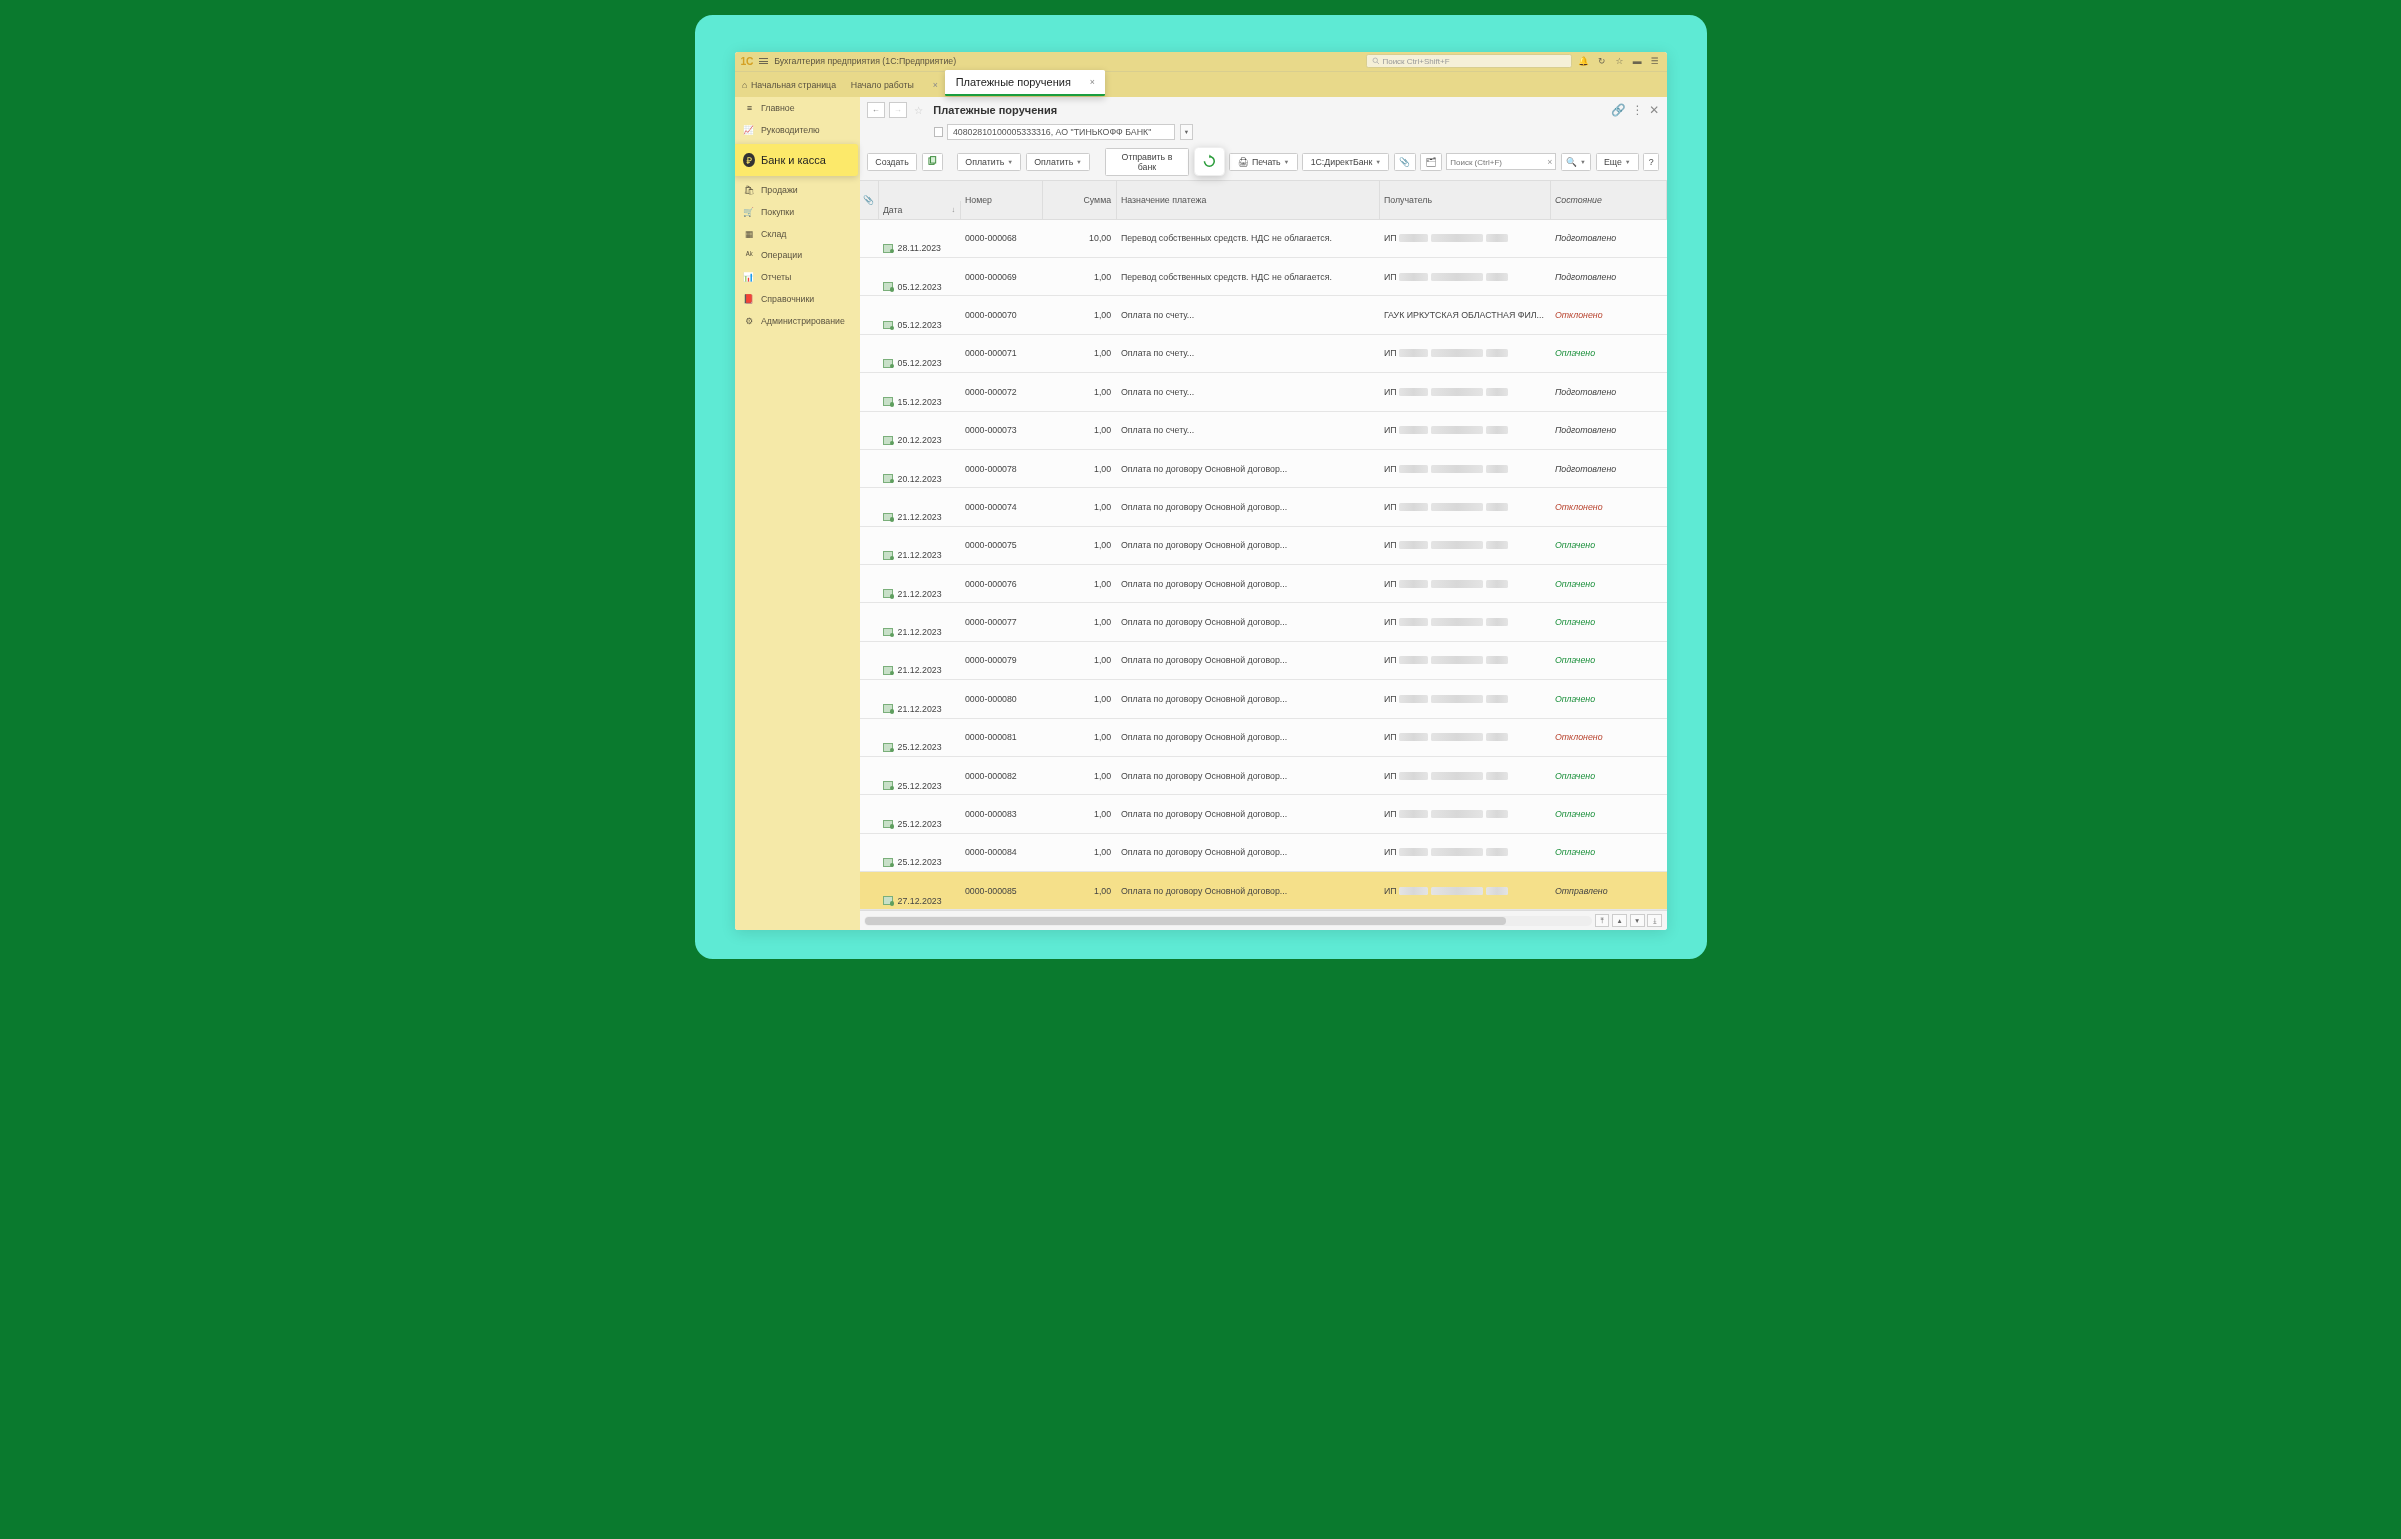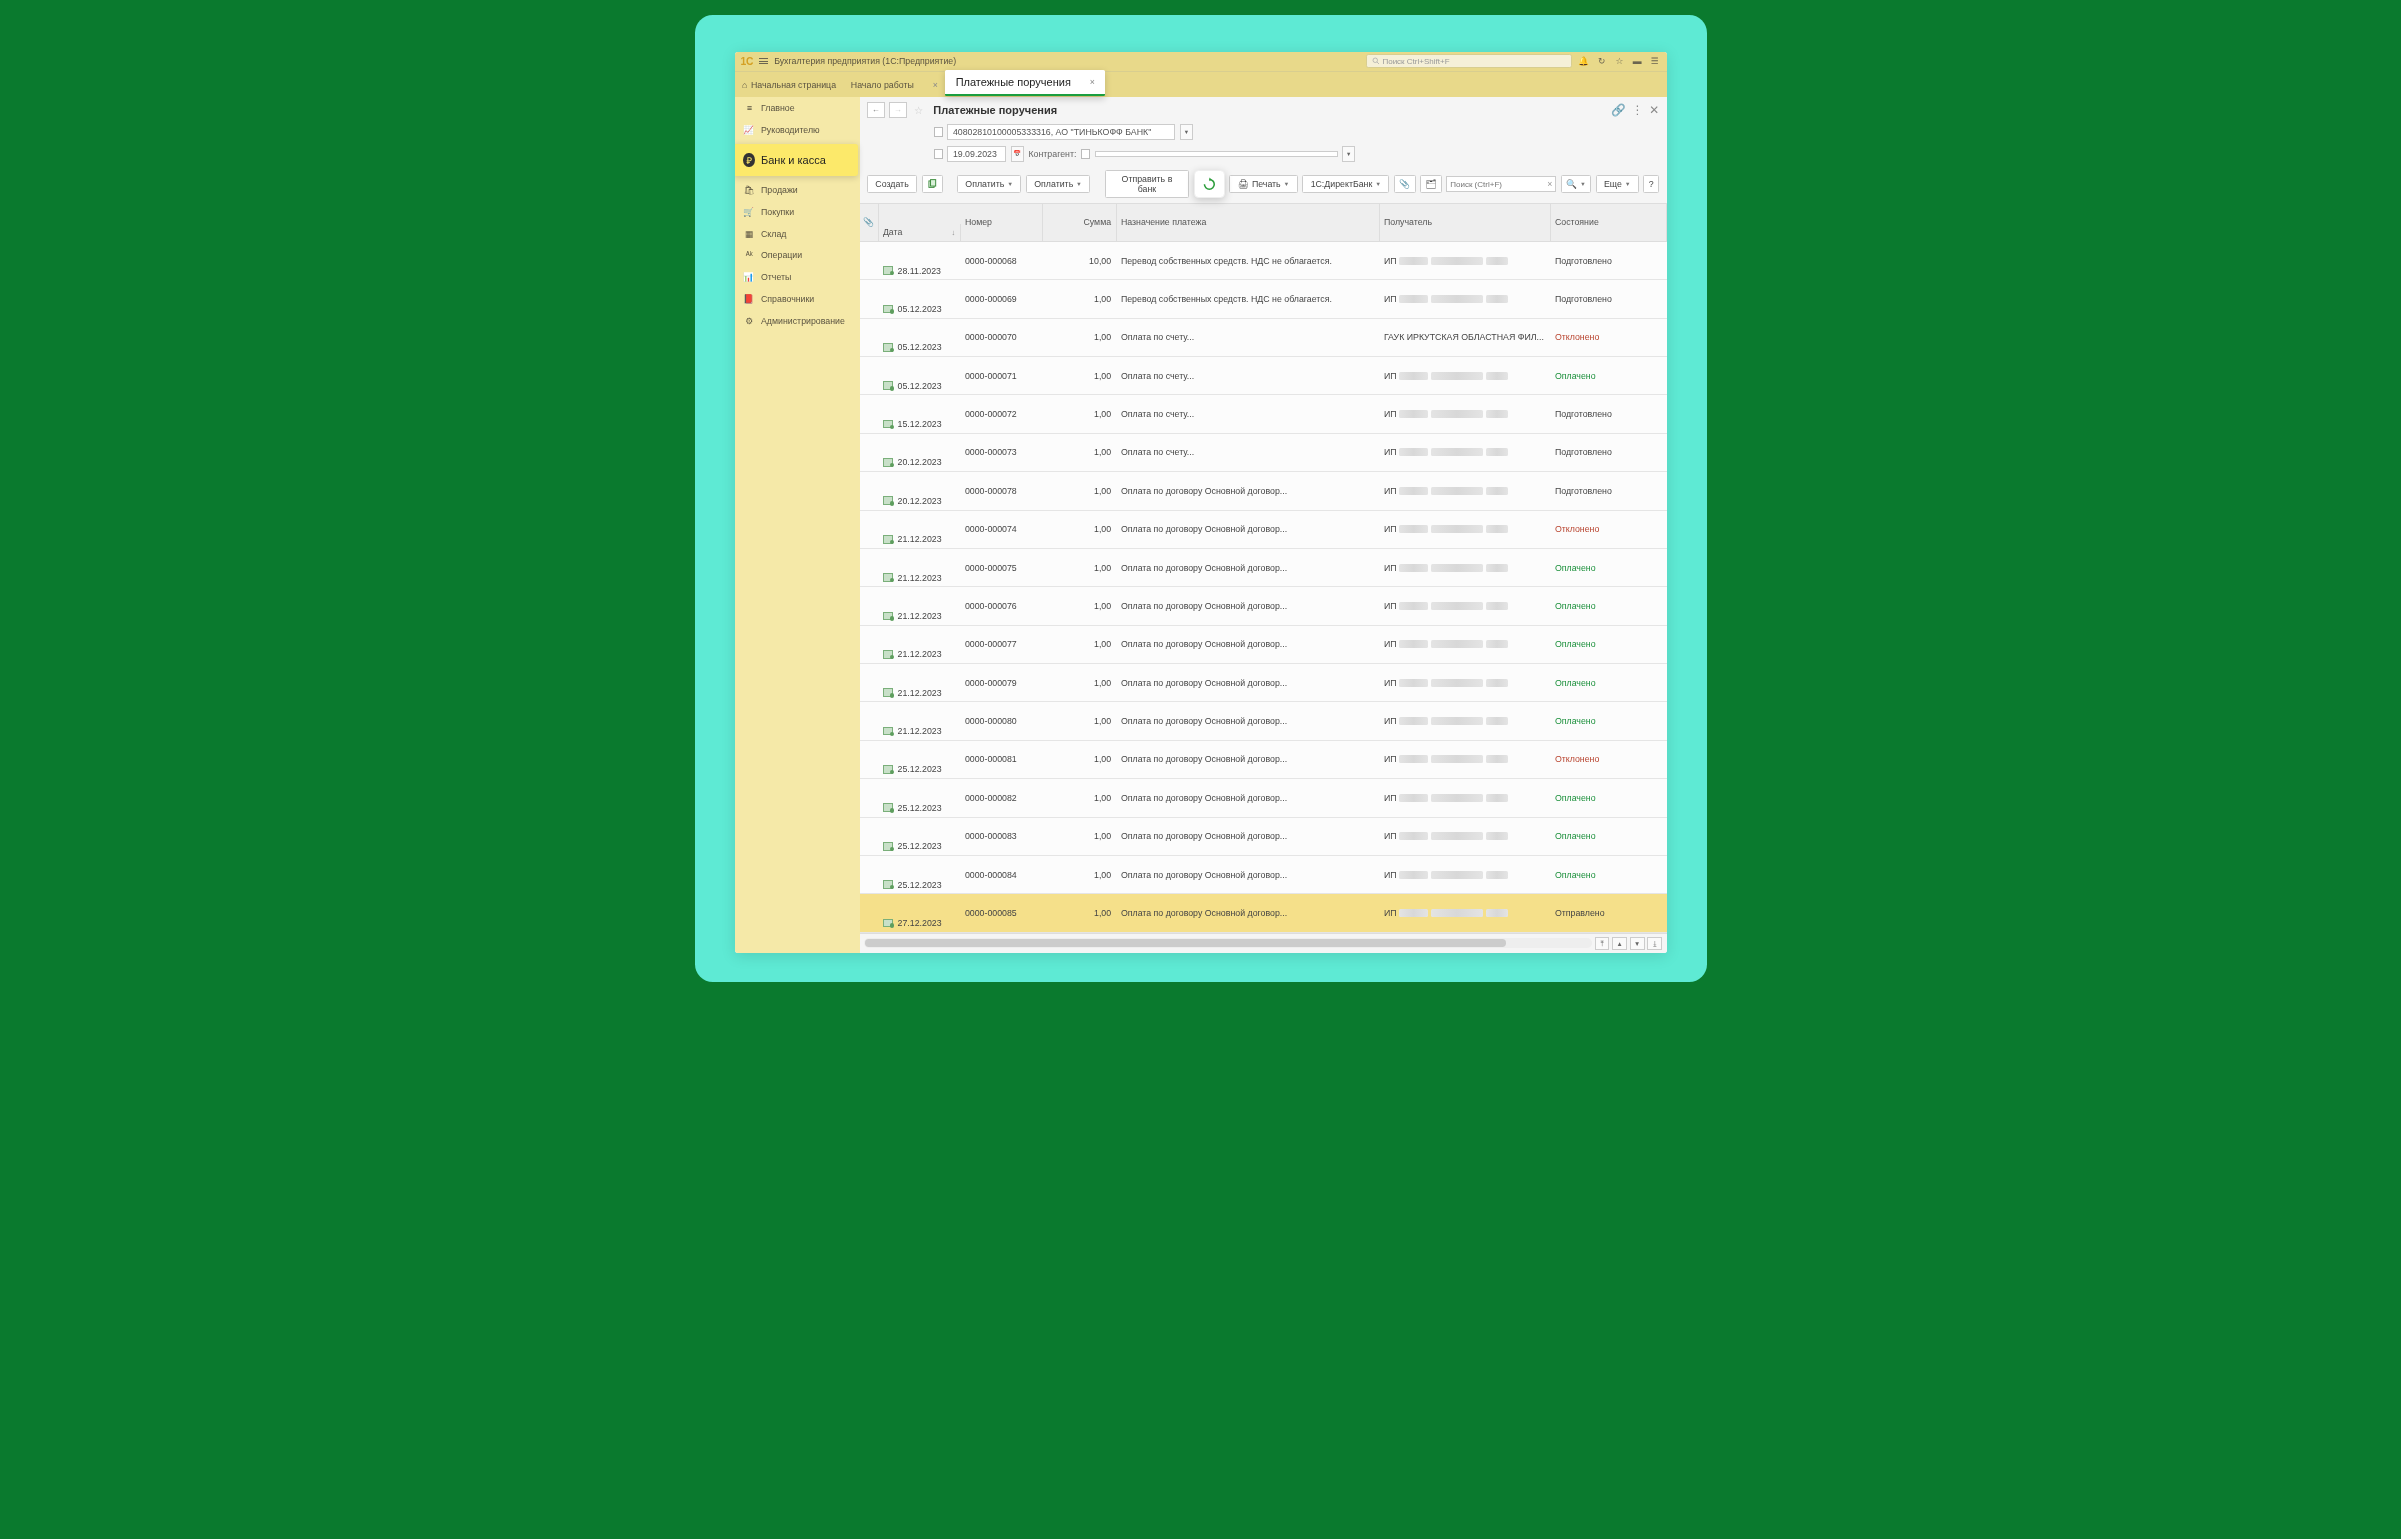--- a/index.html
+++ b/index.html
@@ -48,21 +48,21 @@
 .tb-search .x { color: #999; cursor: pointer; font-size: 8.8px; margin-left: auto; }
 .table-wrap { border-top: 0.7px solid #ddd; }
 .grid-head { display: flex; background: #eee; border-bottom: 0.7px solid #ddd; font-size: 8.8px; color: #555; }
 .gh { padding: 3.7px 4.4px; border-right: 0.7px solid #ddd; display: flex; align-items: center; }
 .c-att { width: 19px; justify-content: center; }
 .c-date { width: 82px; margin-top: 20px; }
 .c-num { width: 82px; }
 .c-sum { width: 74px; justify-content: flex-end; }
 .c-desc { width: 263px; }
 .c-rec { width: 171px; }
-.c-stat { flex: 1; }
+.c-stat { flex: 1; font-style: italic; }
 .sort-ind { margin-left: auto; font-size: 7.4px; color: #888; }
 .row { display: flex; border-bottom: 0.7px solid #e5e5e5; font-size: 8.8px; color: #444; background: #fcfcfc; }
 .row.selected { background: #f5e08a; }
 .cell { padding: 3.7px 4.4px; border-right: 0.7px solid transparent; display: flex; align-items: center; overflow: hidden; white-space: nowrap; }
 .doc-icon { width: 10.3px; height: 8.8px; background: #c8e0c8; border: 0.7px solid #7aaf7a; display: inline-block; margin-right: 4.4px; position: relative; flex-shrink: 0; }
 .doc-icon::after { content: ""; position: absolute; right: -2.2px; bottom: -1.5px; width: 4.4px; height: 4.4px; background: #5e9e5e; border-radius: 50%; }
 .redact { display: inline-block; height: 8px; background: linear-gradient(90deg,#e4e4e4,#d8d8d8,#e4e4e4); border-radius: 1.5px; filter: blur(0.3px); }
 .st-prep { color: #444; }
 .st-rej { color: #b8432e; }
 .st-paid { color: #1a8f3a; }
@@ -172,29 +172,20 @@
           <span>⋮</span>
           <span>✕</span>
         </span>
       </div>
 
       <div class="filter-row">
         <span class="chk"></span>
         <span class="filter-input bank">40802810100005333316, АО "ТИНЬКОФФ БАНК"</span>
         <span class="dd-btn">▾</span>
       </div>
-      <div class="filter-row">
-        <span class="chk"></span>
-        <span class="filter-input date">19.09.2023</span>
-        <span class="dd-btn">📅</span>
-        <span class="filter-lbl">Контрагент:</span>
-        <span class="chk"></span>
-        <span class="filter-input contr"></span>
-        <span class="dd-btn">▾</span>
-      </div>
 
       <div class="toolbar">
         <button class="tbtn">Создать</button>
         <button class="tbtn icon-only">
               <svg width="10.3" height="10.3" viewBox="0 0 16 16">
                 <rect x="3" y="3" width="8" height="10" fill="none" stroke="#3a8a3a" stroke-width="1.5"></rect>
                 <rect x="5.5" y="1" width="8" height="10" fill="#d8f0d8" stroke="#3a8a3a" stroke-width="1.5"></rect>
               </svg>
             </button>
         <span style="width:5.9px"></span>

